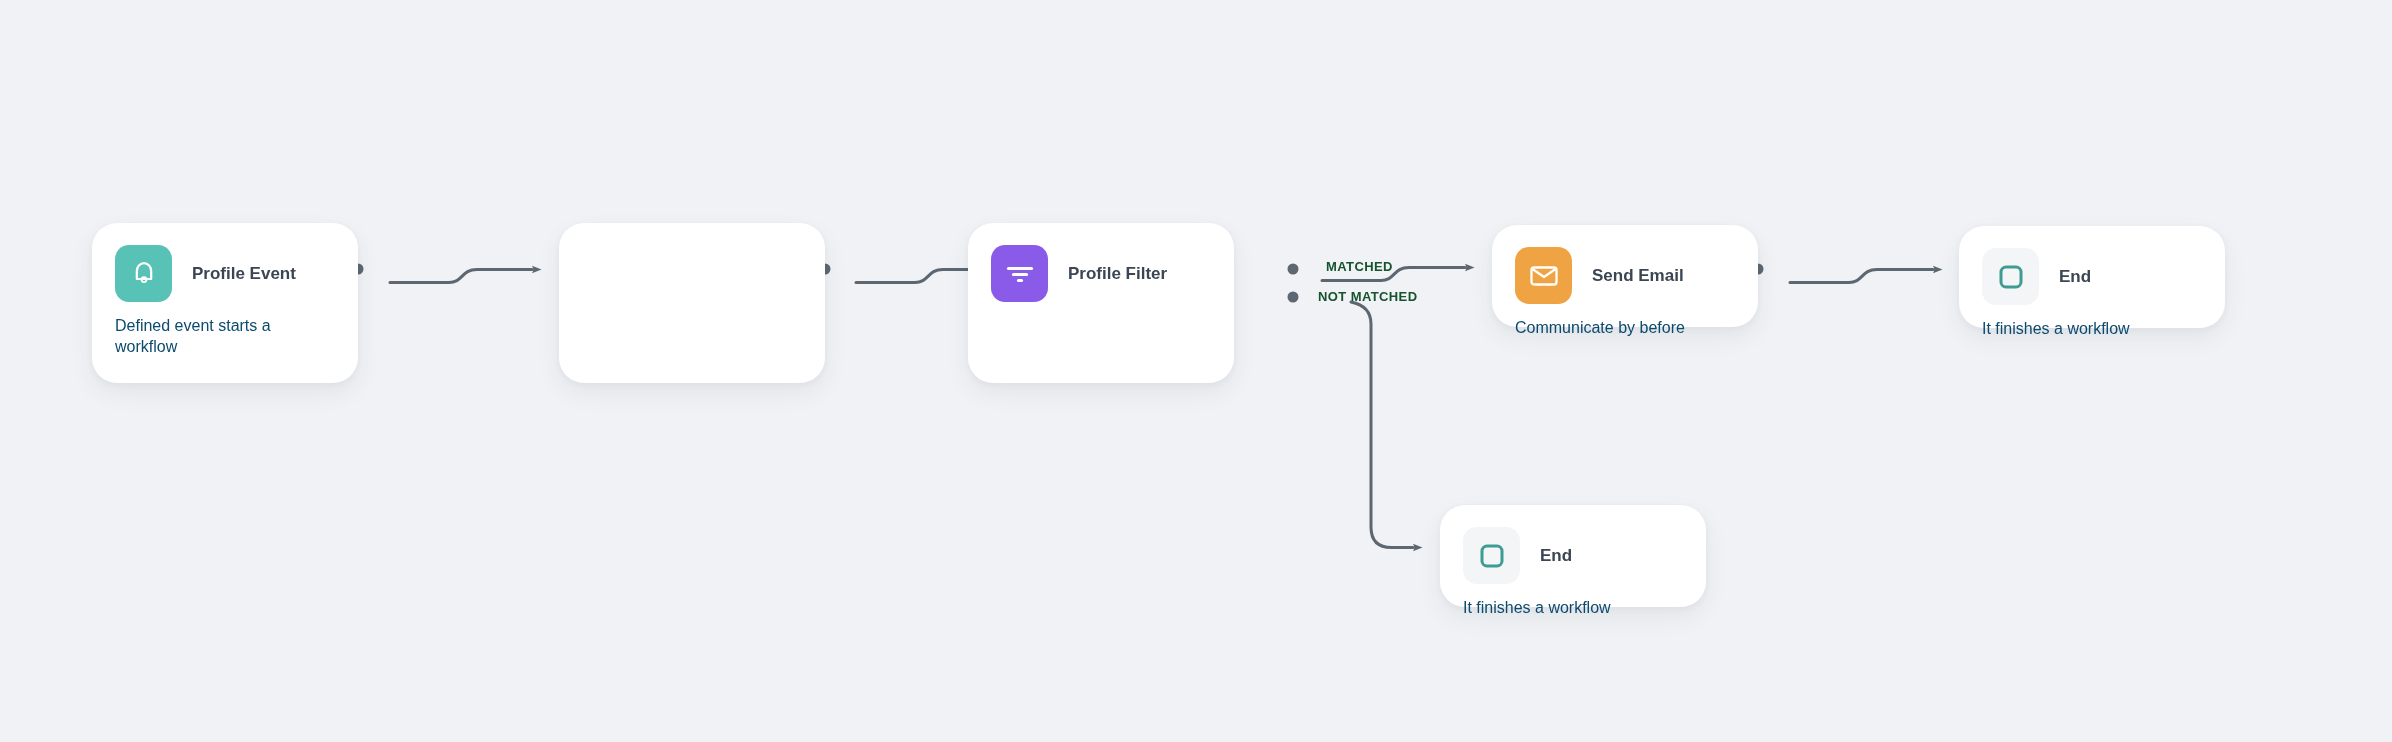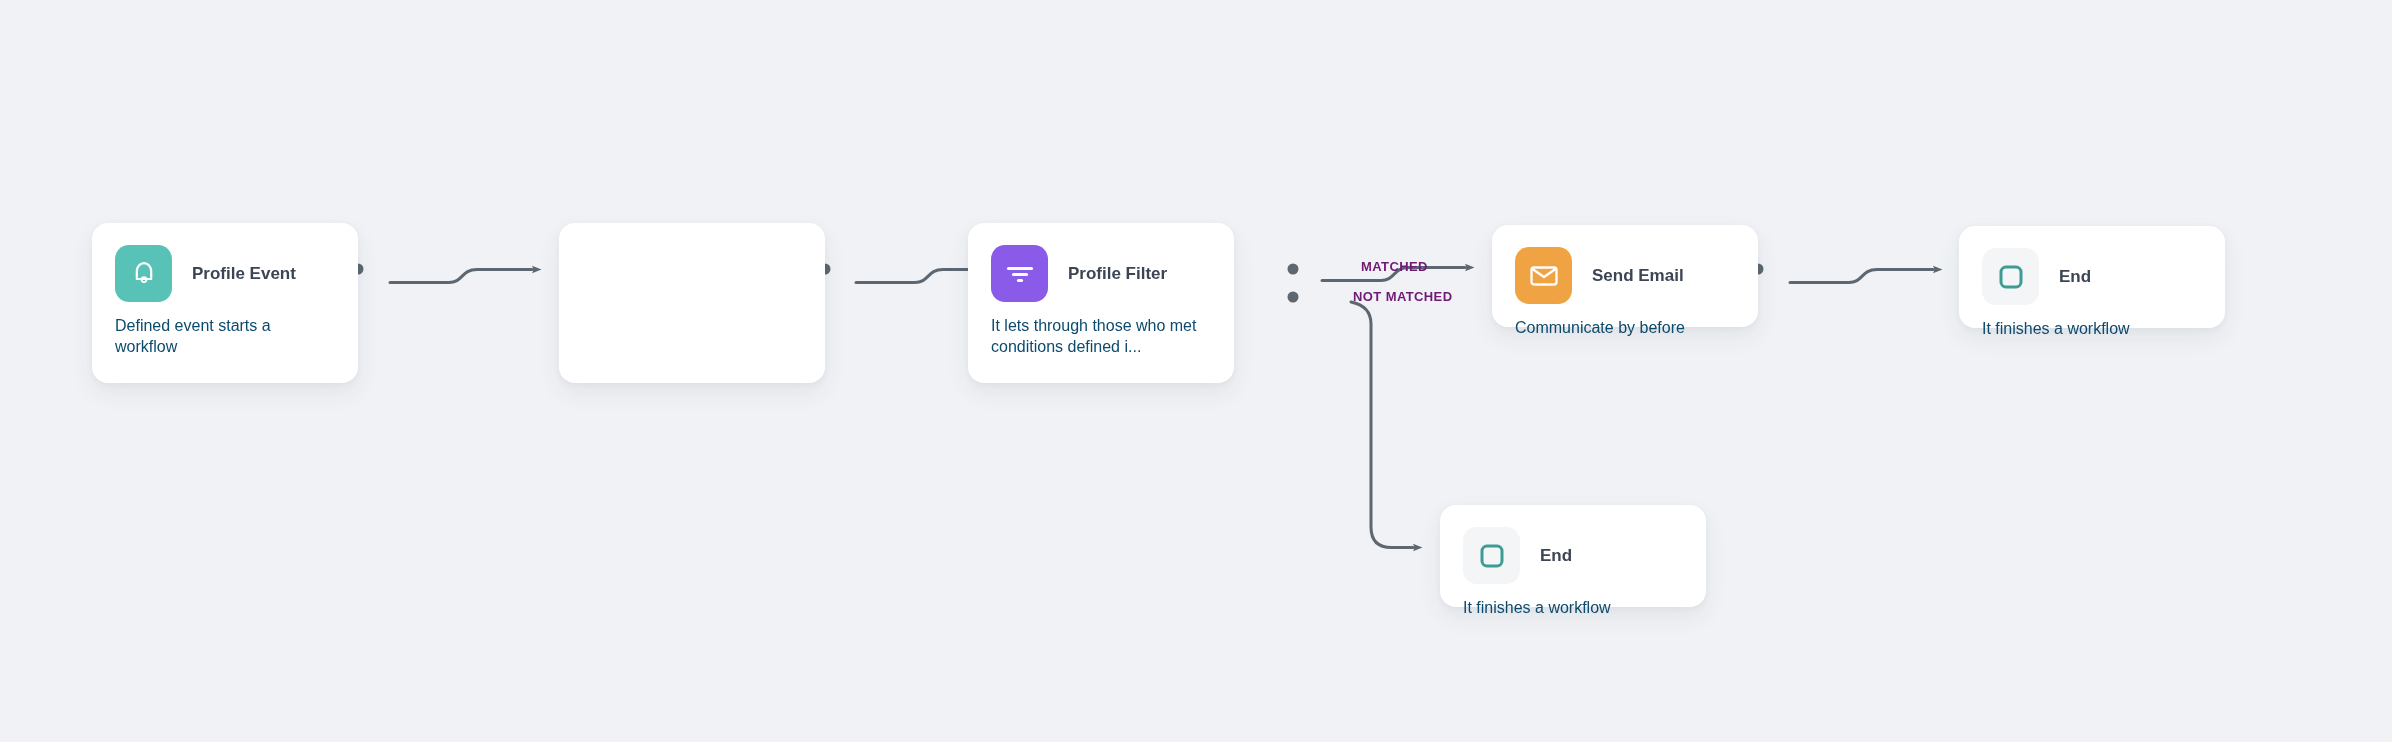--- a/index.html
+++ b/index.html
@@ -17,27 +17,27 @@
     position:absolute;left:0;top:0;width:2392px;height:742px;
     pointer-events:none;
   }
   .edge{
     fill:none;stroke:#5c6771;stroke-width:3;stroke-linecap:round;
   }
   .port{fill:#5c6771;}
   .edge-label{
     position:absolute;
     font-size:13px;font-weight:bold;letter-spacing:.4px;
-    color:#701a75;white-space:nowrap;margin-left:35px;
+    color:#14532d;white-space:nowrap;
   }
   .node{
     position:absolute;
     width:266px;
     background:#ffffff;
-    border-radius:16px;
+    border-radius:25px;
     box-shadow:0 10px 24px rgba(50,65,90,.07),0 2px 6px rgba(50,65,90,.05);
     padding:22px 22px 0 23px;
     box-sizing:border-box;
     cursor:pointer;
   }
   .node.two-line{height:160px;}
   .node.one-line{height:102px;}
   .node-head{display:flex;align-items:center;}
   .icon-box{
     width:57px;height:57px;border-radius:14px;
@@ -107,21 +107,20 @@
     <div class="node-head">
       <div class="icon-box purple">
         <svg width="28" height="28" viewBox="0 0 28 28" fill="none" stroke="#ffffff" stroke-width="3.4" stroke-linecap="round">
           <path d="M2.5 8.5 H25.5" stroke-width="3.2"></path>
           <path d="M7.5 14.5 H20.5" stroke-width="3.2"></path>
           <path d="M12.5 20.5 H15.5" stroke-width="3.2"></path>
         </svg>
       </div>
       <div class="node-title">Profile Filter</div>
     </div>
-    <div class="node-desc">It lets through those who met conditions defined i...</div>
   </div>
 
   <div class="node one-line" style="left:1492px;top:225px">
     <div class="node-head">
       <div class="icon-box orange">
         <svg width="30" height="28" viewBox="0 0 30 28" fill="none" stroke="#ffffff" stroke-width="2.3" stroke-linejoin="round" stroke-linecap="round">
           <rect x="2.5" y="5.5" width="25" height="17" rx="2.5"></rect>
           <path d="M3.5 7 L15 15 L26.5 7"></path>
         </svg>
       </div>

